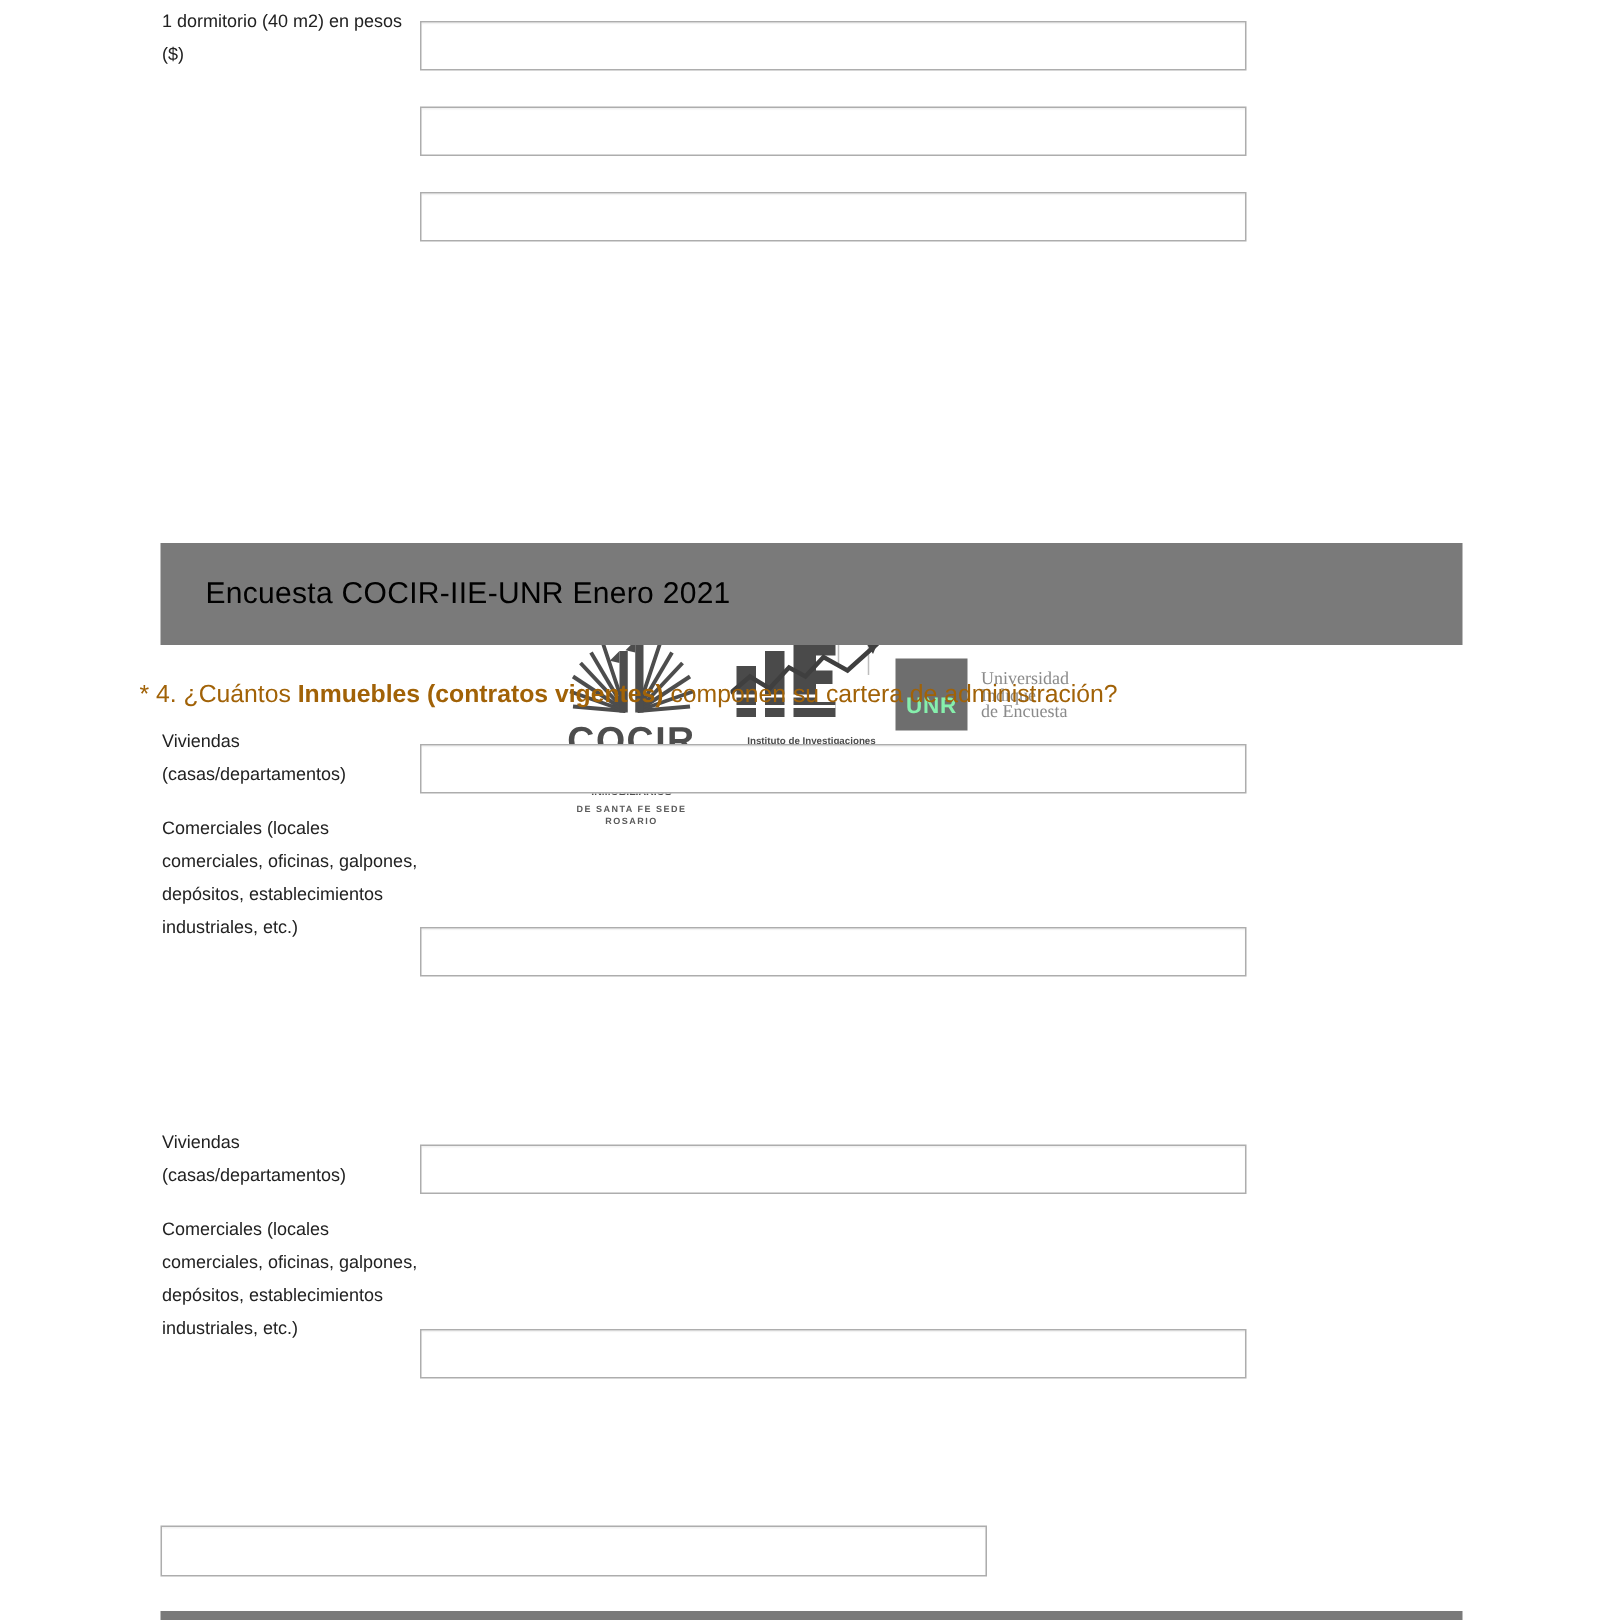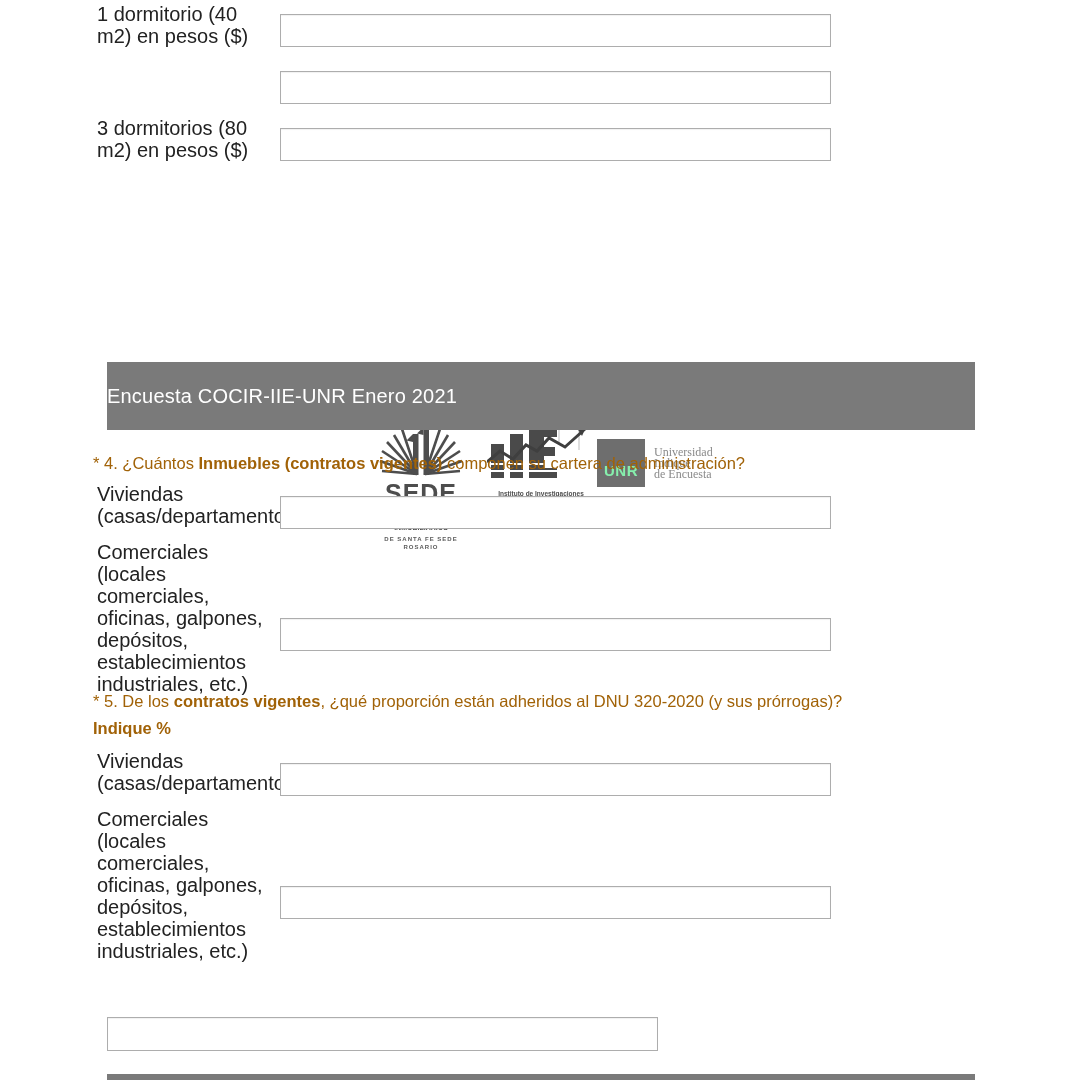--- a/index.html
+++ b/index.html
@@ -1,21 +1,21 @@
 <!DOCTYPE html>
 <html><head>
 <meta charset="utf-8">
 <style>
   html,body{margin:0;padding:0;background:#ffffff;}
   body{width:1080px;height:1080px;overflow:hidden;font-family:"Liberation Sans",sans-serif;}
   .page{position:relative;width:1080px;height:1080px;background:#ffffff;}
 
   .field-label{
-    position:absolute;left:97px;width:176px;
-    font-size:20px;line-height:22px;color:#222222;
+    position:absolute;left:108px;width:176px;
+    font-size:12px;line-height:22px;color:#222222;
   }
   .text-input{
     position:absolute;left:280px;width:551px;height:33px;
     box-sizing:border-box;border:1px solid #adadad;background:#ffffff;
     font-size:15px;padding:0 8px;color:#222;outline:none;
     box-shadow:inset 0 1px 1px rgba(0,0,0,0.06);
   }
   .text-input.long{left:107px;width:551px;height:34px;}
 
   .logos{position:absolute;top:207px;left:0;width:1080px;height:110px;}
@@ -31,39 +31,38 @@
 
   .logo-unr{position:absolute;left:597px;top:232px;display:flex;align-items:center;}
   .unr-square{width:48px;height:48px;background:#6e6e6e;display:flex;align-items:flex-end;justify-content:center;}
   .unr-square span{color:#86efac;font-weight:bold;font-size:15px;letter-spacing:0.5px;margin-bottom:8px;}
   .unr-text{margin-left:9px;font-size:12px;line-height:11px;color:#8a8a8a;font-family:Liberation Serif, serif;}
 
   .section-bar{
     position:absolute;left:107px;top:362px;width:868px;height:68px;
     background:#7a7a7a;display:flex;align-items:center;
   }
-  .section-bar .title{color:#ffffff;font-size:20px;letter-spacing:0.2px;}
+  .section-bar .title{color:#000000;font-size:20px;padding-left:30px;letter-spacing:0.2px;}
 
   .question{position:absolute;left:93px;width:870px;font-size:16.5px;line-height:27px;color:#a16207;}
   .question b{font-weight:bold;}
   .bottom-bar{position:absolute;left:107px;top:1074px;width:868px;height:6px;background:#7a7a7a;}
 
   svg .ink{stroke:#4d4d4d;}
 </style>
 </head>
 <body>
 
 <div class="page">
 
   <div class="field-label" style="top:3px;">1 dormitorio (40 m2) en pesos ($)</div>
   <input type="text" class="text-input" style="top: 14px;" value="">
 
   <input type="text" class="text-input" style="top: 71px;" value="">
 
-  <div class="field-label" style="top:117px;">3 dormitorios (80 m2) en pesos ($)</div>
   <input type="text" class="text-input" style="top: 128px;" value="">
 
   <div class="logos">
 
     <div class="logo-cocir">
       <svg width="94" height="52" viewBox="0 0 94 52">
         <g class="ink" stroke-width="2.6" fill="none">
           <line x1="43" y1="49" x2="8" y2="46"></line>
           <line x1="43" y1="49" x2="6" y2="36"></line>
           <line x1="43" y1="49" x2="8" y2="26"></line>
@@ -77,21 +76,21 @@
           <line x1="51" y1="49" x2="74" y2="10"></line>
           <line x1="51" y1="49" x2="66" y2="4"></line>
         </g>
         <g fill="#4d4d4d">
           <rect x="39" y="9" width="5.5" height="41"></rect>
           <polygon points="39,9 32.5,15.5 39,17"></polygon>
           <rect x="49.5" y="2" width="5.5" height="48"></rect>
           <polygon points="49.5,2 43,8.5 49.5,10"></polygon>
         </g>
       </svg>
-      <div class="acronym">SEDE</div>
+      <div class="acronym">COCIR</div>
       <div class="sub1">COLEGIO DE CORREDORES</div>
       <div class="sub1" style="margin-top:0;">INMOBILIARIOS</div>
       <div class="sub2">DE SANTA FE SEDE ROSARIO</div>
     </div>
 
     <div class="logo-iie">
       <svg width="108" height="62" viewBox="0 0 108 62">
         <g stroke="#bdbdbd" stroke-width="1">
           <line x1="72" y1="0" x2="72" y2="22"></line>
           <line x1="92" y1="3" x2="92" y2="30"></line>
@@ -136,26 +135,20 @@
   <div class="question" style="top:450px;">
     <span>* 4. ¿Cuántos </span><b>Inmuebles (contratos vigentes)</b><span> componen su cartera de administración?</span>
   </div>
 
   <div class="field-label" style="top:483px;">Viviendas (casas/departamentos)</div>
   <input type="text" class="text-input" style="top: 496px;" value="">
 
   <div class="field-label" style="top:541px;">Comerciales (locales comerciales, oficinas, galpones, depósitos, establecimientos industriales, etc.)</div>
   <input type="text" class="text-input" style="top: 618px;" value="">
 
-  <div class="question" style="top:688px;">
-    <div>
-      <span>* 5. De los </span><b>contratos vigentes</b><span>, ¿qué proporción están adheridos al DNU 320-2020 (y sus prórrogas)?</span>
-    </div>
-    <div style="font-weight:bold;">Indique %</div>
-  </div>
 
   <div class="field-label" style="top:750px;">Viviendas (casas/departamentos)</div>
   <input type="text" class="text-input" style="top: 763px;" value="">
 
   <div class="field-label" style="top:808px;">Comerciales (locales comerciales, oficinas, galpones, depósitos, establecimientos industriales, etc.)</div>
   <input type="text" class="text-input" style="top: 886px;" value="">
 
   <input type="text" class="text-input long" style="top: 1017px;" value="">
 
   <div class="bottom-bar"></div>

